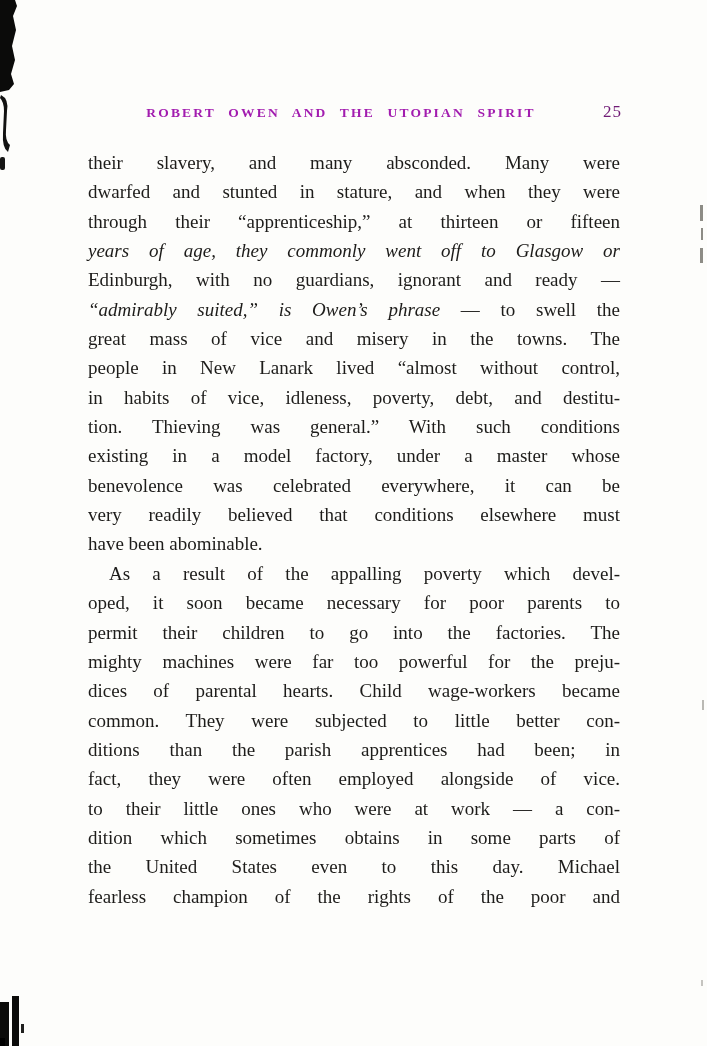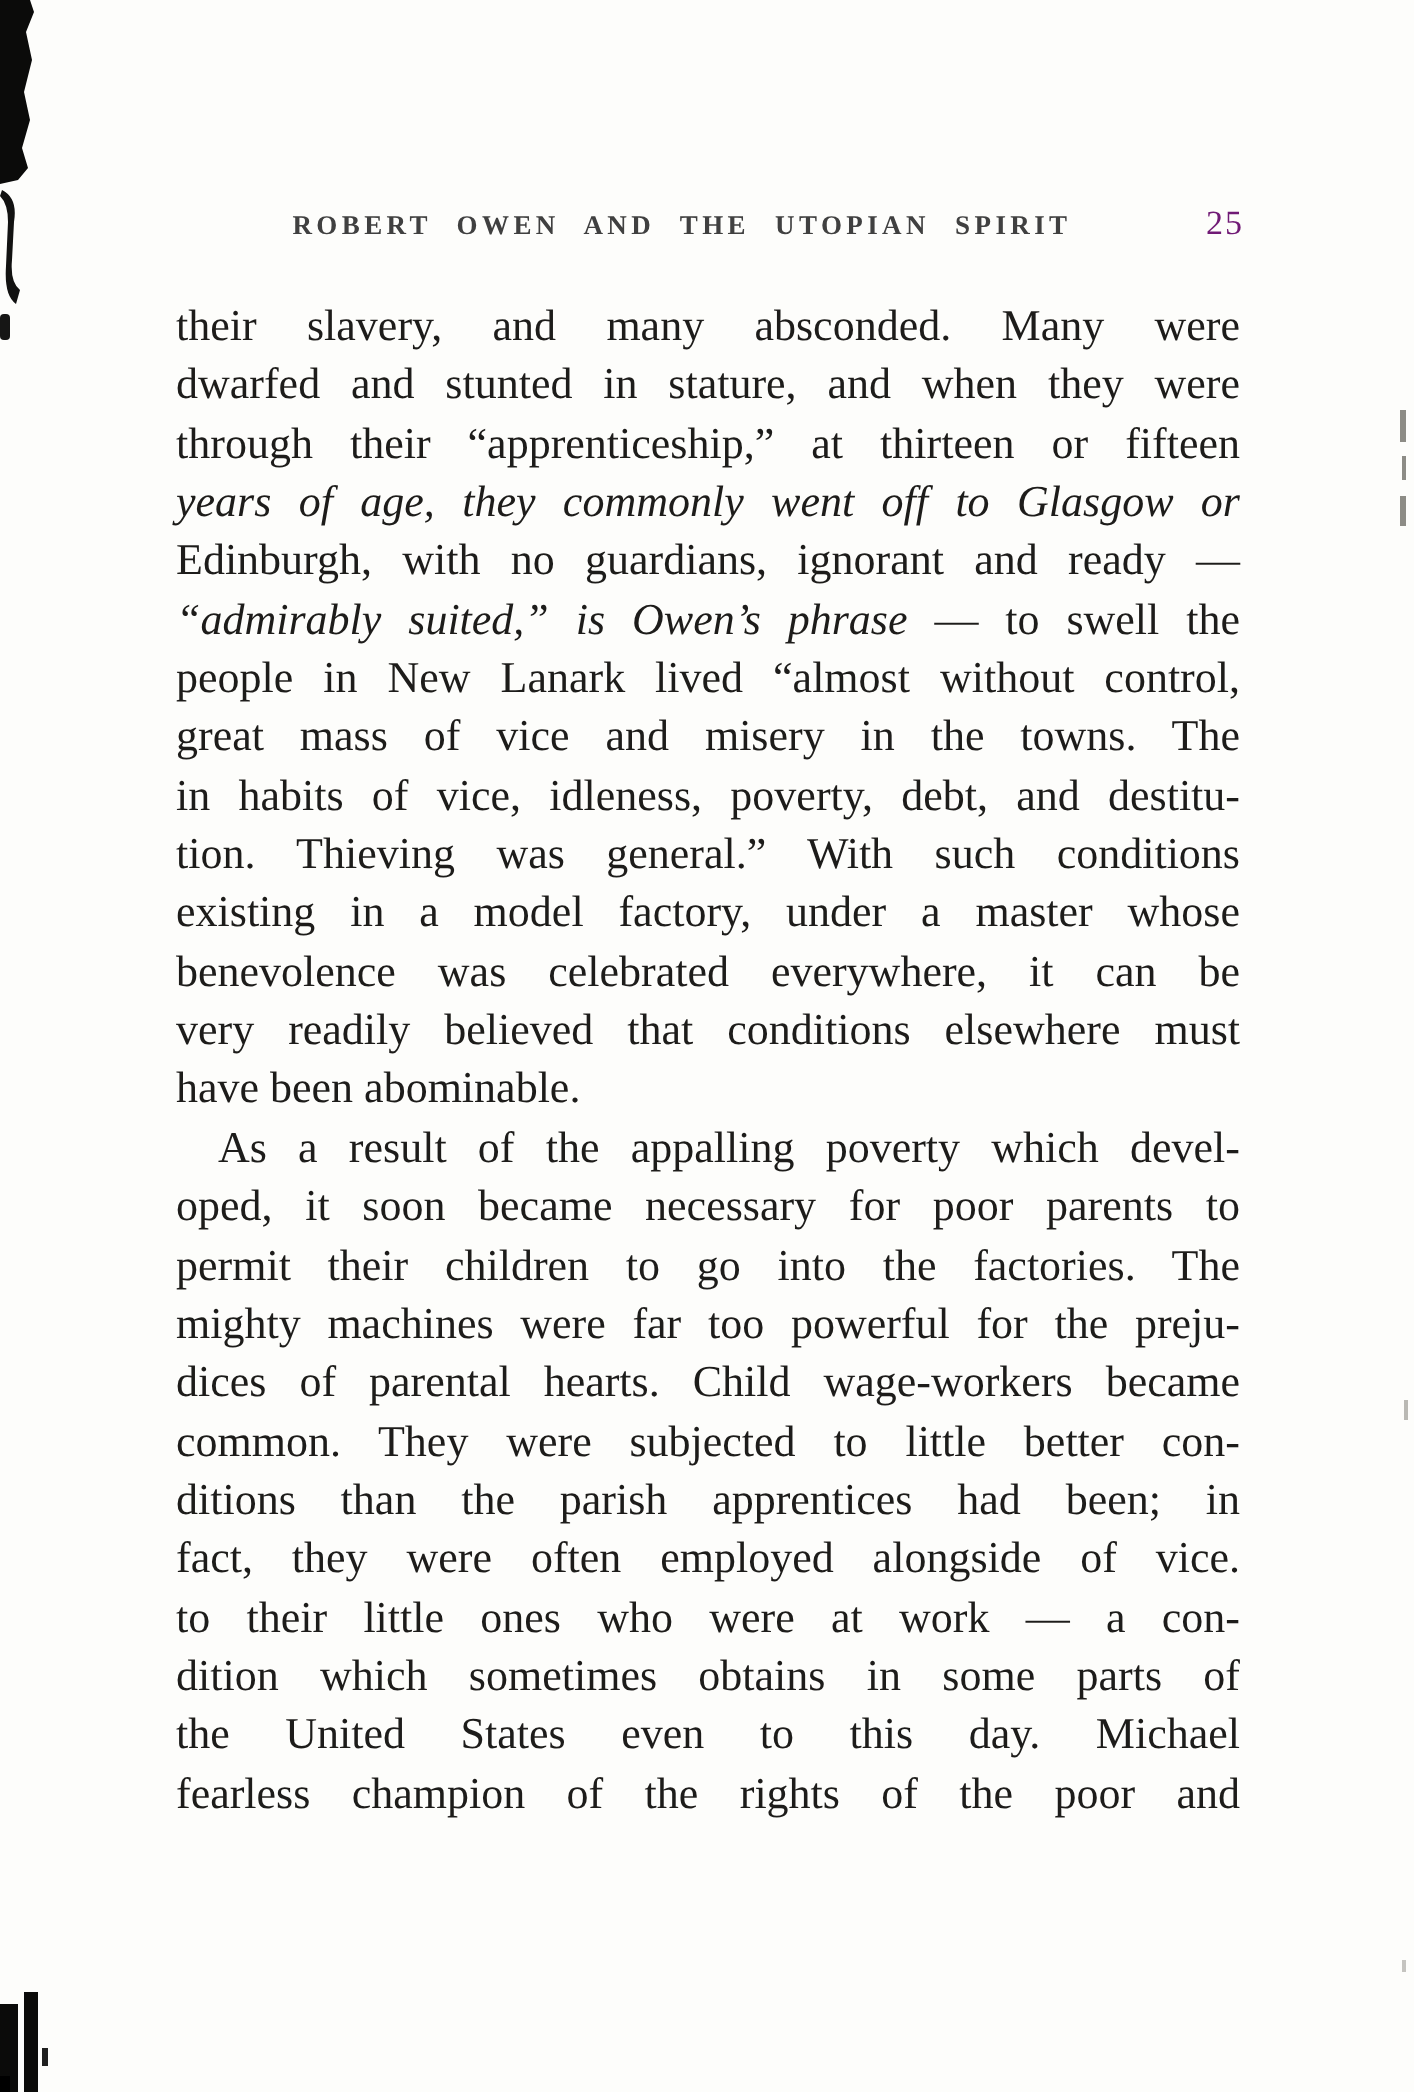--- a/index.html
+++ b/index.html
@@ -22,37 +22,37 @@
     left: 88px;
     width: 532px;
     height: 22px;
   }
   .header-title {
     text-align: center;
     font-size: 13.5px;
     font-weight: bold;
     letter-spacing: 2.2px;
     word-spacing: 7px;
-    color: #404040;
+    color: #a21caf;
     padding-right: 26px;
   }
   .page-number {
     position: absolute;
     right: -2px;
     top: -3px;
     font-size: 17px;
     letter-spacing: 1px;
     color: #701a75;
   }
   .text-block {
     position: absolute;
     top: 148px;
     left: 88px;
     width: 532px;
-    font-size: 22px;
+    font-size: 19px;
     line-height: 29.35px;
   }
   .line {
     text-align: justify;
     text-align-last: justify;
     white-space: nowrap;
     overflow: visible;
   }
   .line.flush {
     text-align-last: left;
@@ -104,22 +104,22 @@
   </div>
 
   <div class="text-block">
       <div>
         <div class="line"><span>their slavery, and many absconded.  Many were</span></div>
         <div class="line"><span>dwarfed and stunted in stature, and when they were</span></div>
         <div class="line"><span>through their “apprenticeship,” at thirteen or fifteen</span></div>
         <div class="line"><span class="italic">years of age, they commonly went off to Glasgow or</span></div>
         <div class="line"><span>Edinburgh, with no guardians, ignorant and ready —</span></div>
         <div class="line"><span class="italic">“admirably suited,” is Owen’s phrase</span><span> — to swell the</span></div>
+        <div class="line"><span>great mass of vice and misery in the towns.  The</span></div>
         <div class="line"><span>people in New Lanark lived “almost without control,</span></div>
-        <div class="line"><span>great mass of vice and misery in the towns.  The</span></div>
         <div class="line"><span>in habits of vice, idleness, poverty, debt, and destitu-</span></div>
         <div class="line"><span>tion.  Thieving was general.”  With such conditions</span></div>
         <div class="line"><span>existing in a model factory, under a master whose</span></div>
         <div class="line"><span>benevolence was celebrated everywhere, it can be</span></div>
         <div class="line"><span>very readily believed that conditions elsewhere must</span></div>
         <div class="line flush"><span>have been abominable.</span></div>
       </div>
       <div>
         <div class="line indent-first"><span>As a result of the appalling poverty which devel-</span></div>
         <div class="line"><span>oped, it soon became necessary for poor parents to</span></div>

